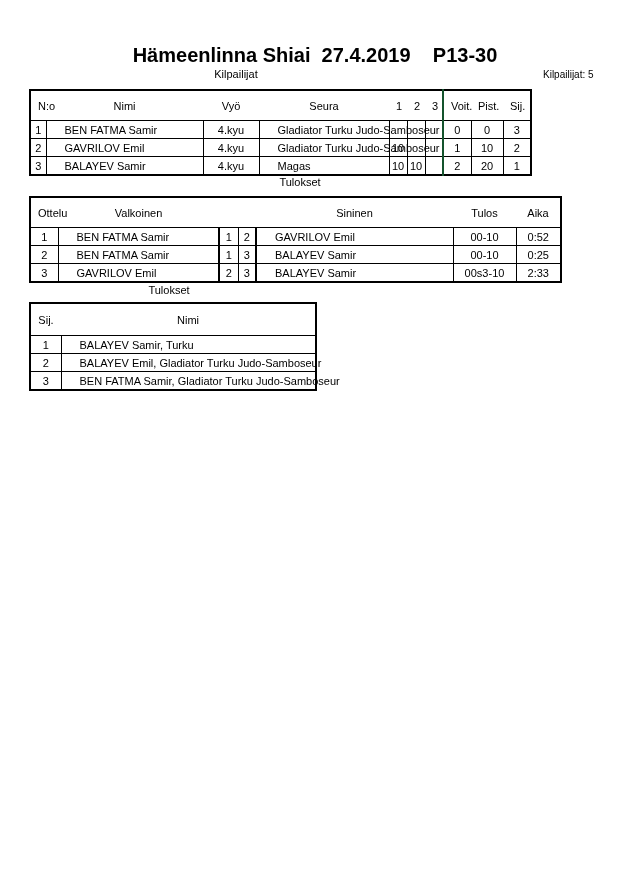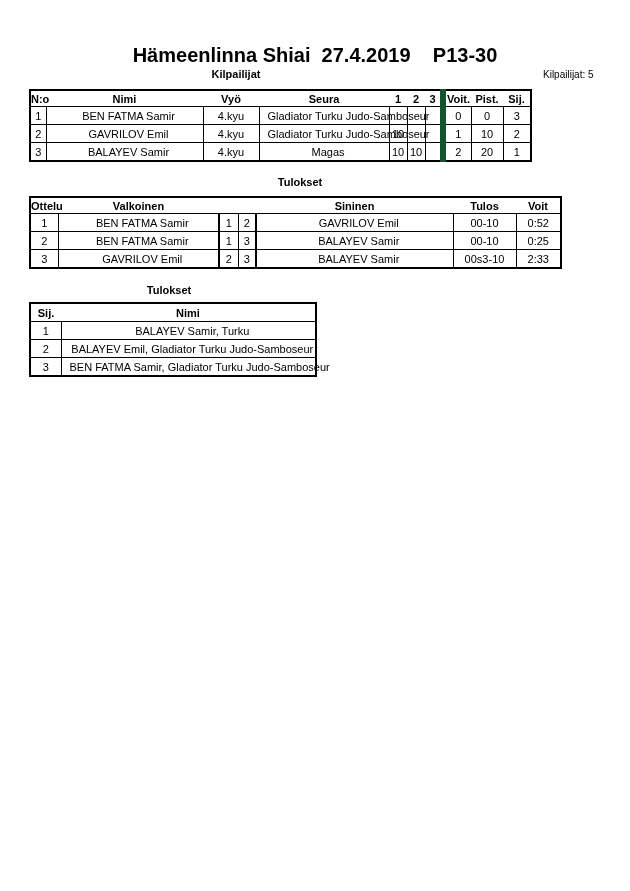--- a/index.html
+++ b/index.html
@@ -5,44 +5,44 @@
   html,body{margin:0;padding:0;}
   body{
     width:630px;height:891px;background:#ffffff;position:relative;
     font-family:"Liberation Sans","DejaVu Sans",sans-serif;color:#000;
     -webkit-font-smoothing:none;
   }
   .page-title{
     position:absolute;top:44px;left:0;width:630px;text-align:center;
     font-size:20px;font-weight:bold;white-space:pre;letter-spacing:0;
   }
-  .sec-label{position:absolute;font-size:11px;font-weight:bold;text-align:center;white-space:nowrap;}
+  .sec-label{position:absolute;font-size:11px;font-weight:normal;text-align:center;white-space:nowrap;}
   .sec-label.kilpailijat{top:68px;left:29px;width:414px;}
   .sec-label.ottelut{top:176px;left:29px;width:542px;}
   .sec-label.tulokset{top:284px;left:29px;width:280px;}
   .count-label{position:absolute;top:69px;left:543px;font-size:10px;white-space:nowrap;}
 
   table{
     position:absolute;border-collapse:collapse;table-layout:fixed;
     border:2px solid #000;font-size:11px;
   }
   th{
-    border:none;border-bottom:1px solid #000;font-size:11px;font-weight:bold;
-    text-align:center;height:15px;padding:0;white-space:nowrap;overflow:visible;
+    border:none;border-bottom:1px solid #000;font-size:11px;font-weight:normal;
+    text-align:center;height:15px;padding:7px;white-space:nowrap;overflow:visible;
     vertical-align:middle;
   }
   td{
     border:1px solid #000;height:17px;padding:0;text-align:center;
     vertical-align:middle;white-space:nowrap;
   }
-  td.lft{text-align:center;padding-left:8px;overflow:visible;}
+  td.lft{text-align:left;padding-left:18px;overflow:visible;}
   th.lft{text-align:left;}
 
   table.t1{left:29px;top:89px;width:503px;}
-  table.t1 th:nth-child(8), table.t1 td:nth-child(8){border-left:6px solid #14532d;}
+  table.t1 th:nth-child(8), table.t1 td:nth-child(8){border-left:2px solid #14532d;}
 
   table.t2{left:29px;top:196px;width:533px;}
   table.t2 td:nth-child(3){border-left:2px solid #000;}
   table.t2 td:nth-child(5){border-left:2px solid #000;}
 
   table.t3{left:29px;top:302px;width:288px;}
   table.t3 th{height:17px;}
 </style>
 </head>
 <body>
@@ -130,21 +130,21 @@
       <col style="width:45px">
   </colgroup>
   <tbody>
       <tr>
     <th class="lft">Ottelu</th>
     <th>Valkoinen</th>
     <th></th>
     <th></th>
     <th>Sininen</th>
     <th>Tulos</th>
-    <th>Voit</th>
+    <th>Aika</th>
   </tr>
   <tr>
     <td>1</td>
     <td class="lft">BEN FATMA Samir</td>
     <td>1</td>
     <td>2</td>
     <td class="lft">GAVRILOV Emil</td>
     <td>00-10</td>
     <td>0:52</td>
   </tr>

